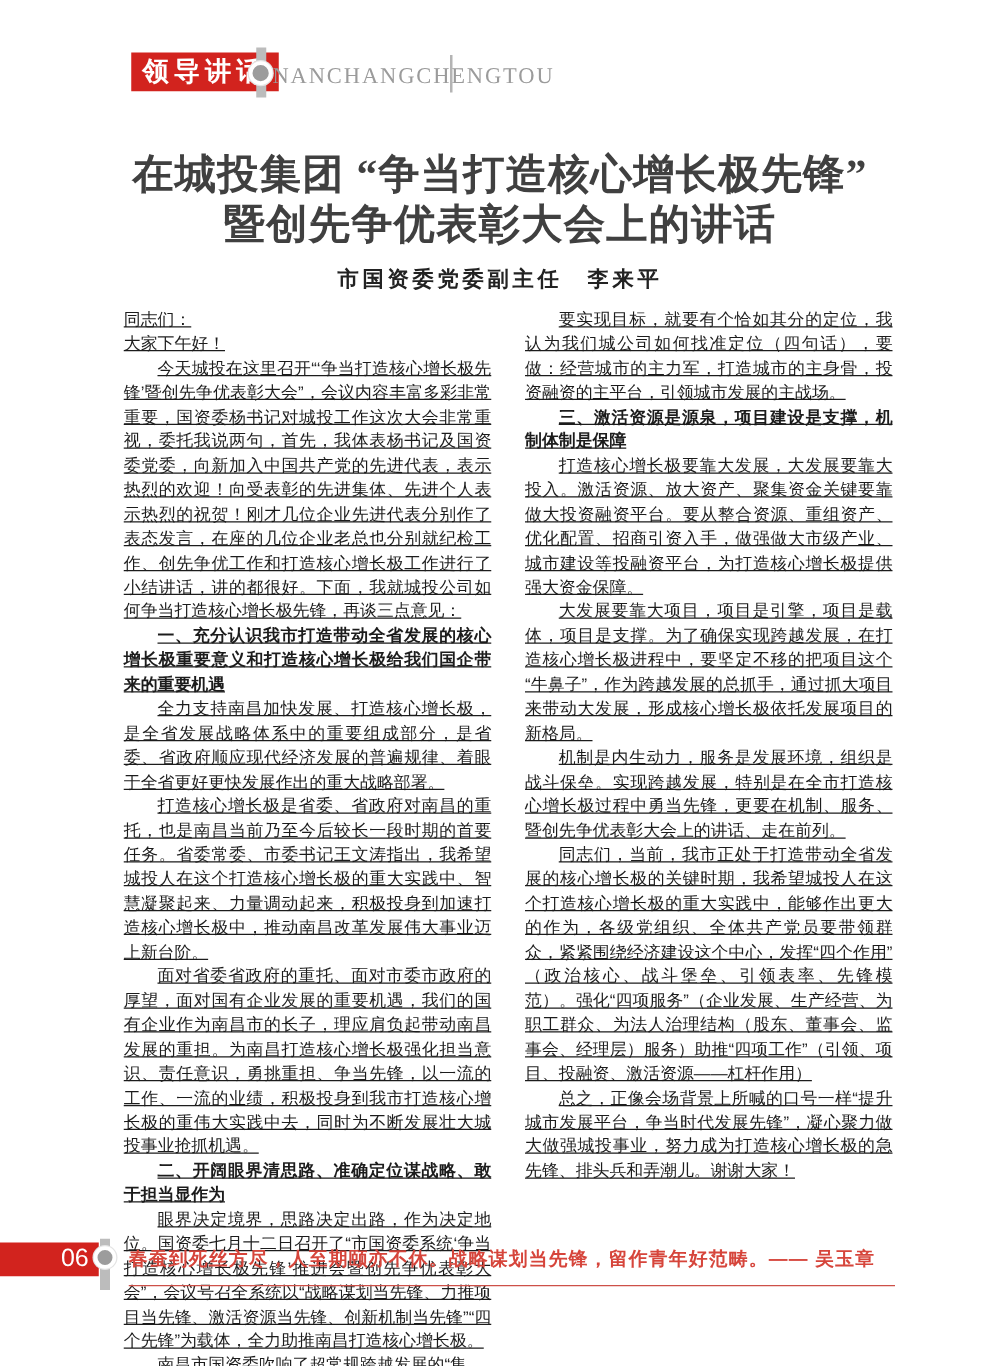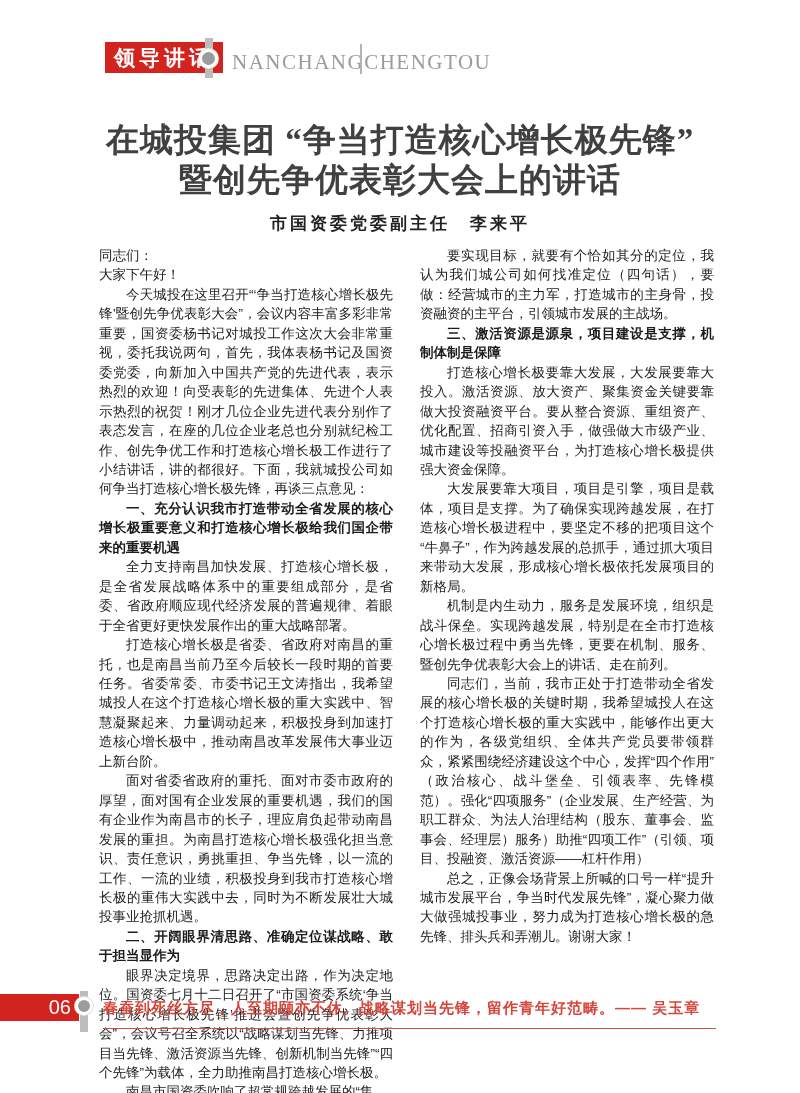--- a/index.html
+++ b/index.html
@@ -32,23 +32,23 @@
   .hdr-pin-strip{
     position:absolute;left:205px;top:38px;width:8px;height:40px;
     background:var(--strip-gray);
   }
   .hdr-pin-circle{
     position:absolute;left:199px;top:49px;width:19px;height:19px;
     background:var(--pin-gray);border:3px solid #ffffff;border-radius:50%;
     box-shadow:0 0 0 1px #e4e4e4;
   }
   .hdr-brand{
-    position:absolute;left:232px;top:50px;
+    position:absolute;left:218px;top:50px;
     font-family:"Liberation Serif", serif;
-    font-size:21px;color:var(--brand-gray);letter-spacing:1.5px;
+    font-size:18px;color:var(--brand-gray);letter-spacing:1.5px;
   }
   .hdr-vline{
     position:absolute;left:360px;top:44px;width:2px;height:30px;
     background:#b4b4b4;
   }
   
   .title-wrap{
     position:absolute;left:0;top:120px;width:800px;text-align:center;
     font-family:"Liberation Serif", serif;color:#404040;
   }
@@ -60,21 +60,21 @@
   }
   
   .col{
     position:absolute;top:246px;width:294px;
     font-size:13.5px;line-height:19.45px;
     text-align:justify;color:var(--text-black);
     font-weight:500;
   }
   .col-left{left:99px;}
   .col-right{left:420px;}
-  .para{margin:0;text-align:justify;}
+  .para{margin:0;text-align:justify;text-decoration:underline;}
   .para.indent{text-indent:2em;}
   .para.heading{text-indent:2em;font-weight:bold;}
   .para.opening{text-indent:0;}
   .para.continuation{text-indent:0;}
   
   .ft-bar{
     position:absolute;left:0;top:994px;width:79px;height:27px;
     background:var(--accent-red);
     color:#ffffff;font-size:20px;font-weight:normal;
     text-align:right;line-height:27px;padding-right:8px;

